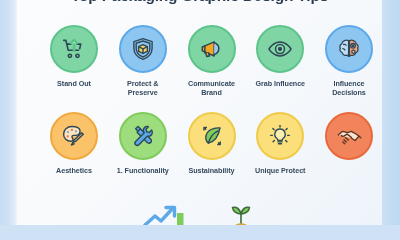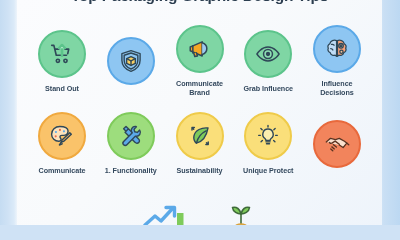--- a/index.html
+++ b/index.html
@@ -44,27 +44,26 @@
     font-size: 15.5px;
     font-weight: bold;
     color: #2c3e50;
     letter-spacing: -0.2px;
     white-space: nowrap;
     overflow: hidden;
   }
 
   .grid-row {
     position: absolute;
-    left: 0;
+    left: 12px;
     width: 365px;
     display: flex;
     justify-content: space-between;
     padding: 0 14px;
     box-sizing: border-box;
-    align-items: center;
   }
   .row1 { top: 25px; }
   .row2 { top: 112px; }
 
   .item {
     width: 62px;
     display: flex;
     flex-direction: column;
     align-items: center;
   }
@@ -135,20 +134,21 @@
           <span>
             <svg width="26" height="26" viewBox="0 0 24 24" fill="none" stroke="#2f4858" stroke-width="1.3" stroke-linecap="round" stroke-linejoin="round">
               <path d="M12 2.4 3.6 5.2v6.1c0 5 3.6 8.5 8.4 10.3 4.8-1.8 8.4-5.3 8.4-10.3V5.2z"></path>
               <path d="M12 4.6 5.7 6.7v4.6c0 3.9 2.8 6.7 6.3 8.1 3.5-1.4 6.3-4.2 6.3-8.1V6.7z"></path>
               <path d="M12 8 8 9.9v4.3l4 1.9 4-1.9V9.9z" fill="#f9cf62"></path>
               <path d="M8 9.9 12 11.8 16 9.9" stroke="#2f4858"></path>
               <path d="M12 11.8v4.3"></path>
             </svg>
           </span>
         </div>
+        <div class="label">Protect &amp; Preserve</div>
       </div>
 
       <div class="item">
         <div class="circle" style="background:#7fd6a4;border:2px solid #5cc48b;">
           <span>
             <svg width="26" height="26" viewBox="0 0 24 24" fill="none" stroke="#2f4858" stroke-width="1.4" stroke-linecap="round" stroke-linejoin="round">
               <path d="M3 10.2v3.4l2.4 1.1 8.6 3.8V5.4L5.4 9.1z" fill="#f5a623"></path>
               <path d="M5.4 9.1v6.5"></path>
               <path d="M6.2 15.8l1 3.2 2.5-.6-.9-2.8" fill="#f5a623"></path>
               <path d="M14 6.2c2.6.8 4.3 2.6 4.3 5.4s-1.7 4.7-4.3 5.5" fill="#9ec9ef" stroke="#2f4858"></path>
@@ -198,21 +198,21 @@
               <path d="M10 3.2C5.6 3.2 2.4 6.3 2.4 10.3c0 3.9 3.1 6.6 6.6 6.6 1.6 0 2.1-.8 2.1-1.6 0-1.3-1-1.5-1-2.5 0-.8.7-1.4 1.7-1.4h1.4c2.6 0 4.4-1.7 4.4-4 0-2.5-2.9-4.2-7.6-4.2z" fill="#fde3bb"></path>
               <circle cx="6.4" cy="8.3" r="1" fill="#5ba9e8" stroke="none"></circle>
               <circle cx="10.1" cy="6.4" r="1" fill="#ef6a4a" stroke="none"></circle>
               <circle cx="13.8" cy="7.7" r="1" fill="#5ba9e8" stroke="none"></circle>
               <circle cx="6.2" cy="12.3" r="1" fill="#ef6a4a" stroke="none"></circle>
               <path d="M20.6 10.3 13.4 17l-2.2.9.8-2.2 7.2-6.7z" fill="#f6b25e"></path>
               <path d="M11.2 17.9l-1.6 2.4 2.6-1.1"></path>
             </svg>
           </span>
         </div>
-        <div class="label">Communicate</div>
+        <div class="label">Aesthetics</div>
       </div>
 
       <div class="item">
         <div class="circle" style="background:#9ddd7d;border:2px solid #7fcb5b;">
           <span>
             <svg width="26" height="26" viewBox="0 0 24 24" fill="none" stroke="#2f4858" stroke-width="1.3" stroke-linecap="round" stroke-linejoin="round">
               <path d="M7.4 3.2 5.2 5.4l2.2 2.2 2.2-2.2-2.2-2.2zM9.6 5.4 19 14.8a2.2 2.2 0 1 1-3.1 3.1L6.5 8.5" fill="#5ba9e8"></path>
               <path d="M16.6 3.2a3.6 3.6 0 0 0-3.4 5.9l-8 8a2.1 2.1 0 1 0 3 3l8-8a3.6 3.6 0 0 0 3.8-5.6l-2.2 2.2-2.4-.6-.6-2.4 2.2-2.2a3.7 3.7 0 0 0-.4-.3z" fill="#5ba9e8"></path>
             </svg>
           </span>

